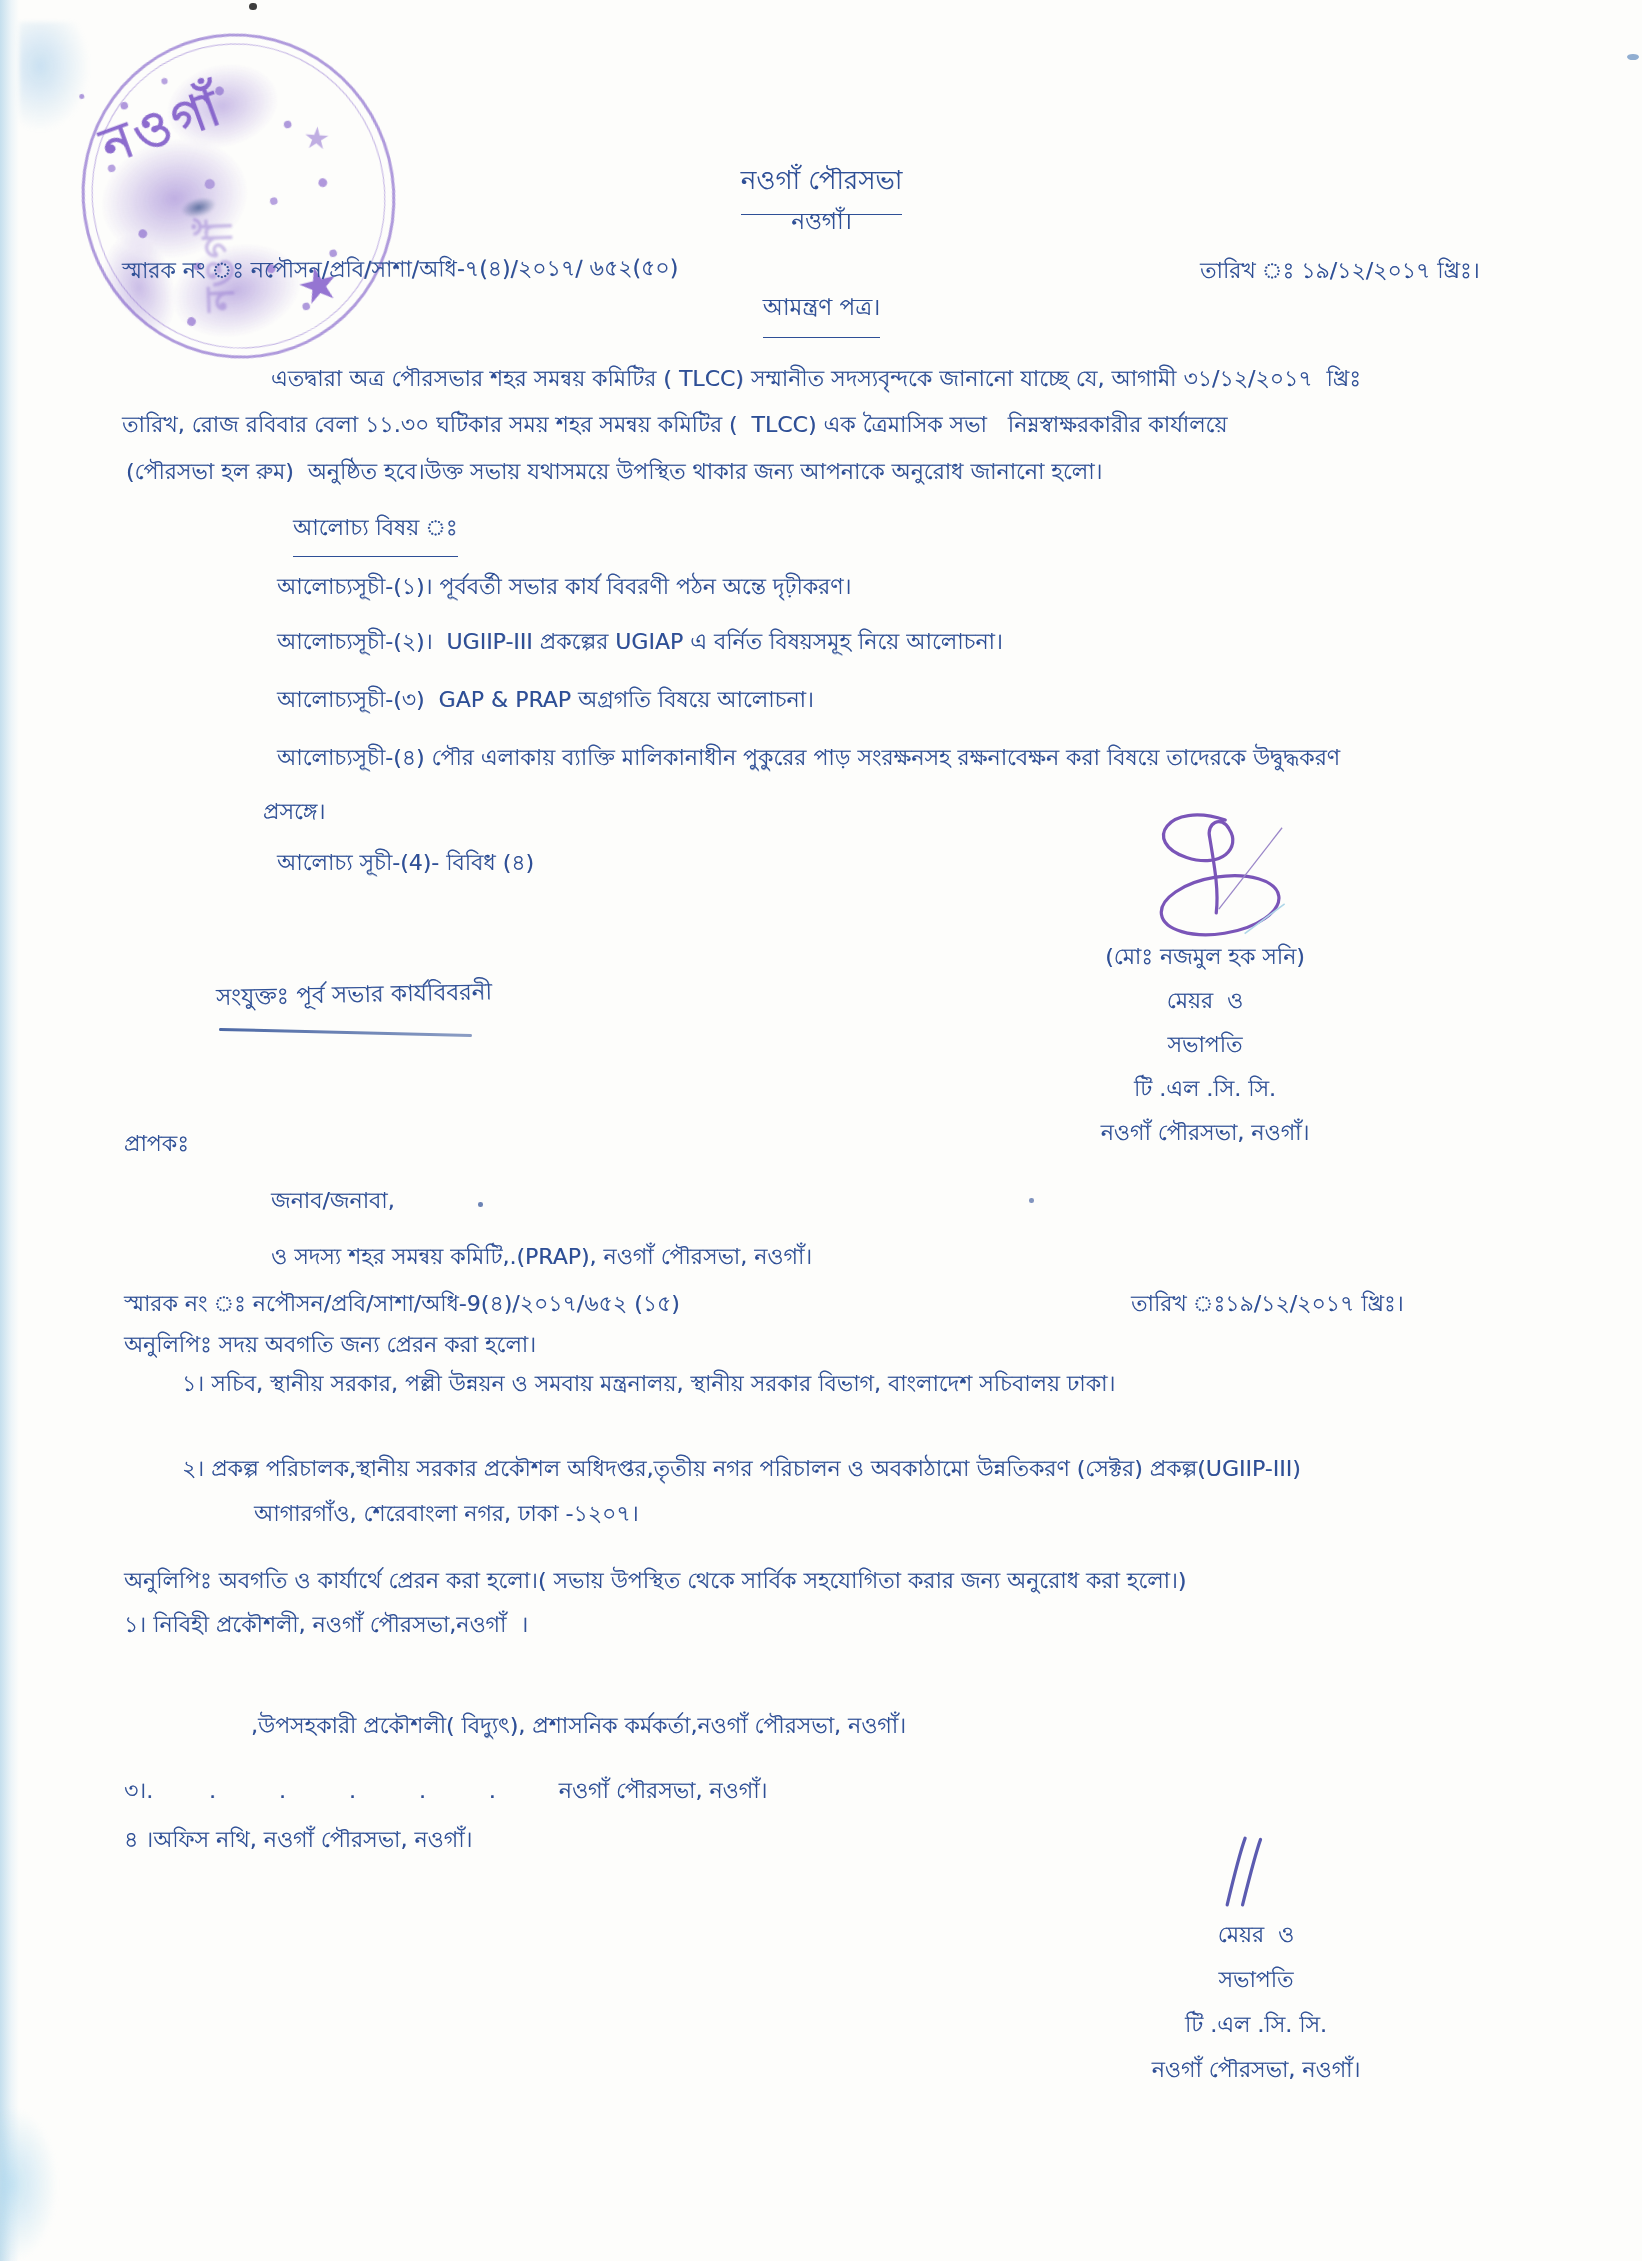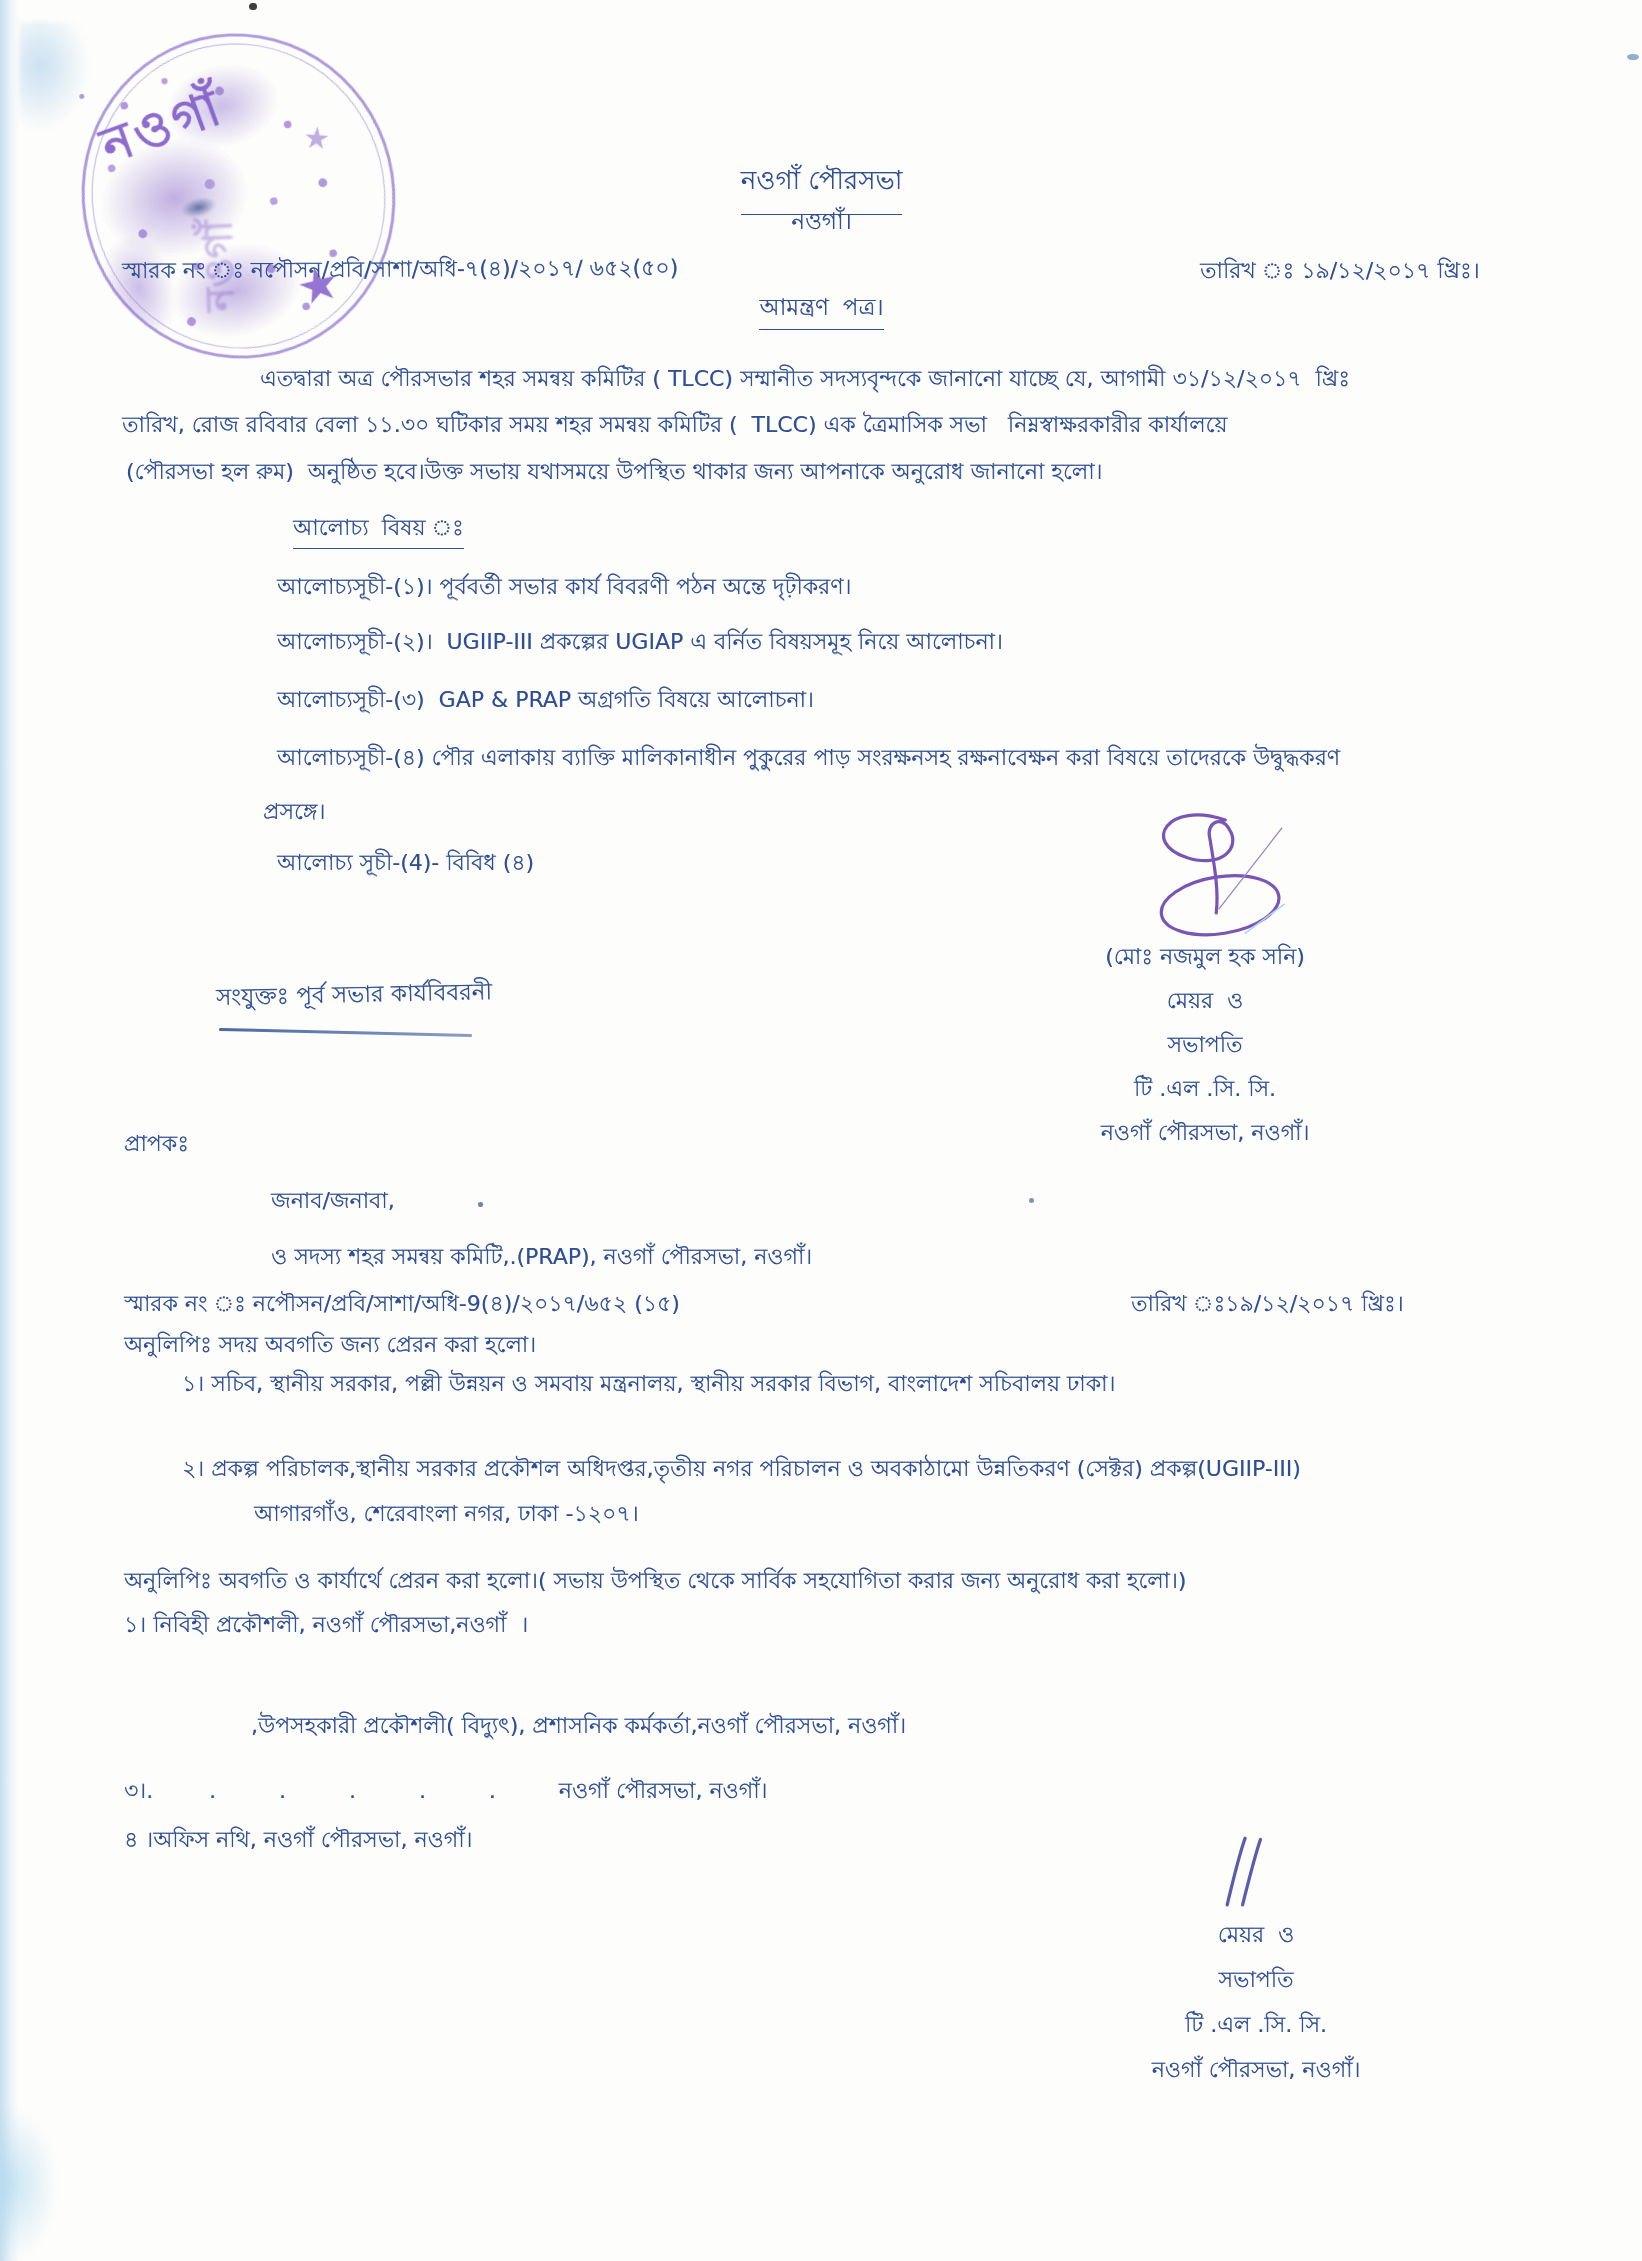--- a/index.html
+++ b/index.html
@@ -51,21 +51,21 @@
       206px 213px 0 1.3px #7e5cc8,103px 116px 0 2.6px rgba(126,92,200,.8),161px 148px 0 1.3px #8a68ce,
       52px 245px 0 1.9px #8059c9,167px 258px 0 1.3px #7e5cc8;
     opacity:.7;filter:blur(0.5px);}
   .stamp .stamp-dark-mark{position:absolute;left:97px;top:155px;width:36px;height:19.3px;border-radius:50%;
     background:radial-gradient(ellipse,rgba(30,60,120,.75),transparent 70%);filter:blur(1px);}
   
   .t{position:absolute;white-space:pre;color:var(--ink);font-size:22px;
     text-shadow:0.3px 0.3px 0.5px rgba(40,70,140,.45);}
   .center{left:0;right:0;text-align:center;}
   .f40{font-size:26px;} .f36{font-size:23px;}
-  .ul{border-bottom:1.9px solid currentColor;padding-bottom:1px;display:inline-block;font-family:Liberation Mono, monospace;}
+  .ul{border-bottom:1.9px solid currentColor;padding-bottom:9px;display:inline-block;}
   .ul2{border-bottom:1.3px solid currentColor;padding-bottom:10px;display:inline-block;}
   .sig-block{position:absolute;text-align:center;color:var(--ink);
     text-shadow:0.3px 0.3px 0.5px rgba(40,70,140,.45);}
   .sig-block div{line-height:44px;font-size:22px;white-space:pre;}
   .attach{transform:rotate(-1.2deg);transform-origin:left center;}
   .attach-underline{position:absolute;left:219px;top:1031px;width:253px;height:2.6px;
     background:linear-gradient(90deg,rgba(46,79,150,.85),rgba(46,79,150,.55));
     transform:rotate(1.4deg);border-radius:1.3px;}
   .memo-row{transform:rotate(-.3deg);transform-origin:left center;}
   .sig-scribble{position:absolute;left:1122px;top:807px;}
@@ -97,21 +97,21 @@
   </div>
 
   <div class="t center f40" style="top:160px;"><span class="ul2">নওগাঁ পৌরসভা</span></div>
   <div class="t center f36" style="top:203px;">নওগাঁ।</div>
 
   <div class="t memo-row" style="left:122px;top:253px;">স্মারক নং ঃ নপৌসন/প্রবি/সাশা/অধি-৭(৪)/২০১৭/ ৬৫২(৫০)</div>
   <div class="t" style="left:1200px;top:253px;">তারিখ ঃ ১৯/১২/২০১৭ খ্রিঃ।</div>
 
   <div class="t center f36" style="top:289px;"><span class="ul">আমন্ত্রণ পত্র।</span></div>
 
-  <div class="t" style="left:260px;top:361px;">এতদ্বারা অত্র পৌরসভার শহর সমন্বয় কমিটির ( TLCC) সম্মানীত সদস্যবৃন্দকে জানানো যাচ্ছে যে, আগামী ৩১/১২/২০১৭  খ্রিঃ</div>
+  <div class="t" style="left:271px;top:361px;">এতদ্বারা অত্র পৌরসভার শহর সমন্বয় কমিটির ( TLCC) সম্মানীত সদস্যবৃন্দকে জানানো যাচ্ছে যে, আগামী ৩১/১২/২০১৭  খ্রিঃ</div>
   <div class="t" style="left:122px;top:407px;">তারিখ, রোজ রবিবার বেলা ১১.৩০ ঘটিকার সময় শহর সমন্বয় কমিটির (  TLCC) এক ত্রৈমাসিক সভা   নিম্নস্বাক্ষরকারীর কার্যালয়ে</div>
   <div class="t" style="left:126px;top:454px;">(পৌরসভা হল রুম)  অনুষ্ঠিত হবে।উক্ত সভায় যথাসময়ে উপস্থিত থাকার জন্য আপনাকে অনুরোধ জানানো হলো।</div>
 
   <div class="t" style="left:293px;top:510px;"><span class="ul">আলোচ্য বিষয় ঃ</span></div>
   <div class="t" style="left:277px;top:569px;">আলোচ্যসূচী-(১)। পূর্ববর্তী সভার কার্য বিবরণী পঠন অন্তে দৃঢ়ীকরণ।</div>
   <div class="t" style="left:277px;top:624px;">আলোচ্যসূচী-(২)।  UGIIP-III প্রকল্পের UGIAP এ বর্নিত বিষয়সমূহ নিয়ে আলোচনা।</div>
   <div class="t" style="left:277px;top:682px;">আলোচ্যসূচী-(৩)  GAP &amp; PRAP অগ্রগতি বিষয়ে আলোচনা।</div>
   <div class="t" style="left:277px;top:740px;">আলোচ্যসূচী-(৪) পৌর এলাকায় ব্যাক্তি মালিকানাধীন পুকুরের পাড় সংরক্ষনসহ রক্ষনাবেক্ষন করা বিষয়ে তাদেরকে উদ্বুদ্ধকরণ</div>
   <div class="t" style="left:263px;top:794px;">প্রসঙ্গে।</div>
   <div class="t" style="left:277px;top:845px;">আলোচ্য সূচী-(4)- বিবিধ (৪)</div>

